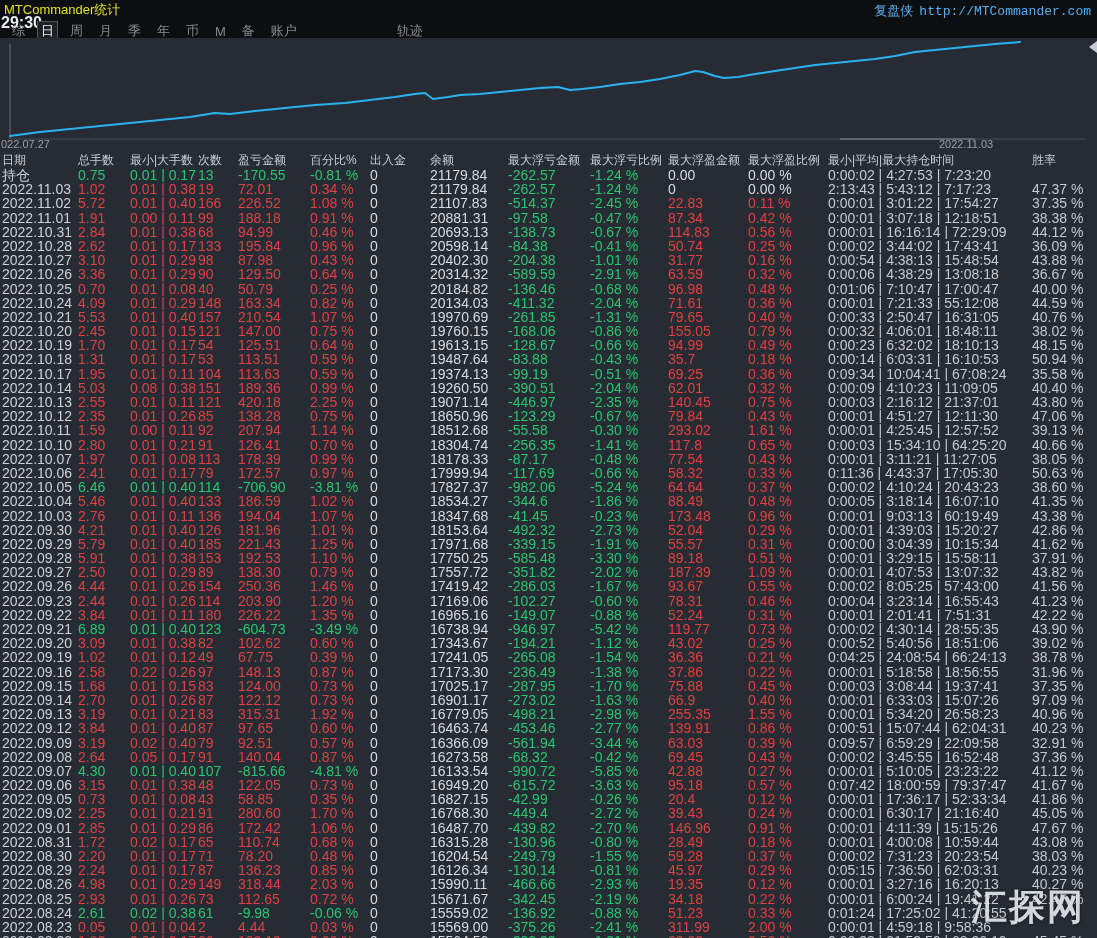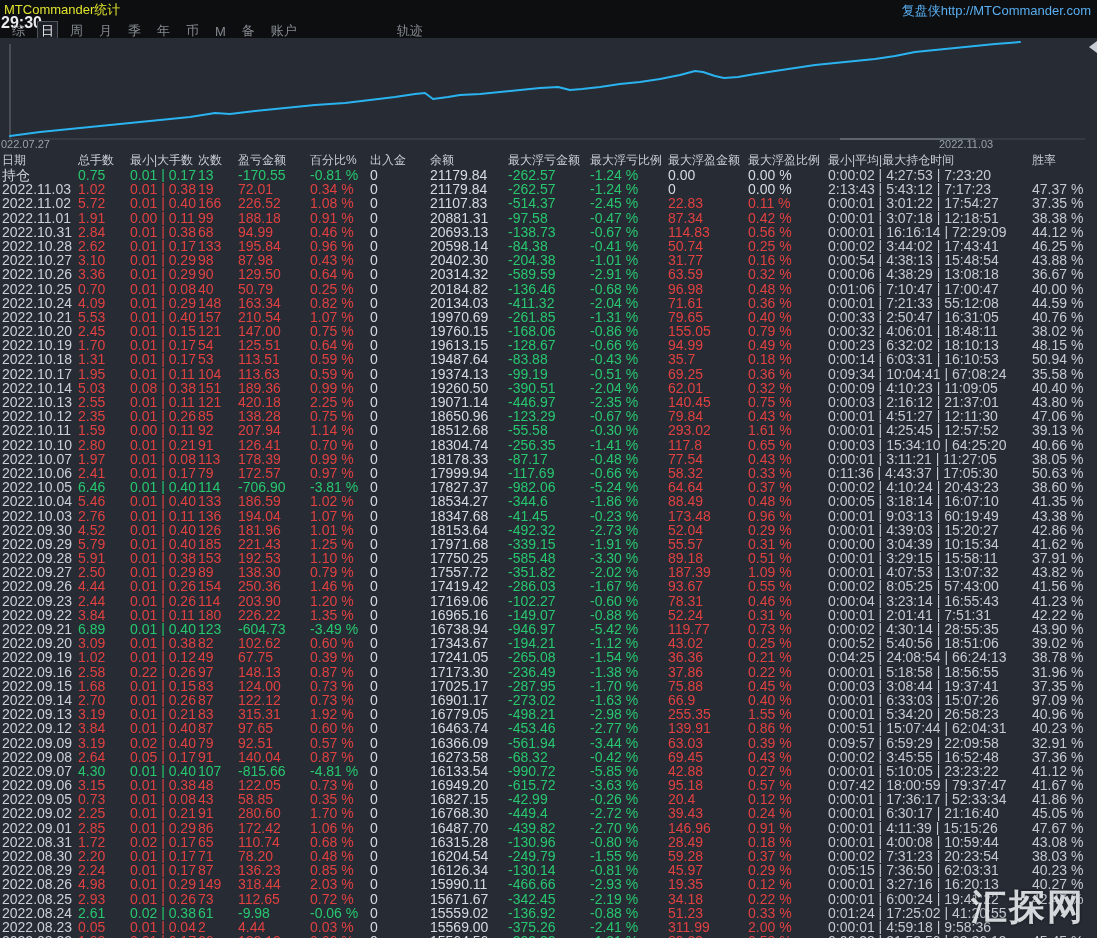--- a/index.html
+++ b/index.html
@@ -4,21 +4,21 @@
 <style>
   html,body{margin:0;padding:0;background:#0d0e10;}
   .app{position:relative;width:1097px;height:938px;overflow:hidden;
        font-family:"Liberation Sans","DejaVu Sans",sans-serif;
        background:#404040;color:#cfd4da;}
   
   .topbar{position:absolute;top:0;left:0;width:1097px;height:38px;background:#0d0e10;}
   .title{position:absolute;top:1px;left:4px;font-size:13px;color:#dfe32d;}
   .timer{position:absolute;top:14px;left:1px;font-size:16px;font-weight:bold;color:#e9ebee;text-align:right;}
   .brand{position:absolute;top:2px;right:6px;font-size:13px;color:#58aef0;}
-  .brand a{color:#58aef0;text-decoration:none;margin-left:0;}
+  .brand a{color:#58aef0;text-decoration:none;margin-left:6px;font-family:Liberation Mono, monospace;}
   .tabs{position:absolute;top:21px;left:8px;display:flex;align-items:center;font-size:13px;color:#83898f;}
   .tab{padding:1px 4px;margin-right:8px;cursor:default;}
   .tab.sel{background:#1d2026;border:1px solid #50555e;color:#eceef1;padding:0 3px;}
   .tab-trail{margin-left:84px;}
   
   .content{position:absolute;top:38px;left:0;width:1097px;height:900px;background:#262b34;}
   .chart{position:absolute;top:0;left:0;width:1097px;height:112px;}
   .axis-label{position:absolute;font-size:11px;color:#9aa1a9;}
   .axis-label.left{left:1px;top:100px;}
   .axis-label.right{left:939px;top:100px;}
@@ -181,21 +181,21 @@
           <div class="c-red">133</div>
           <div class="c-red">195.84</div>
           <div class="c-red">0.96 %</div>
           <div class="c-plain">0</div>
           <div class="c-plain">20598.14</div>
           <div class="c-green">-84.38</div>
           <div class="c-green">-0.41 %</div>
           <div class="c-red">50.74</div>
           <div class="c-red">0.25 %</div>
           <div class="c-time">0:00:02 | 3:44:02 | 17:43:41</div>
-          <div class="c-time">46.25 %</div>
+          <div class="c-time">36.09 %</div>
         </div>
         <div class="grid-row">
           <div class="c-date">2022.10.27</div>
           <div class="c-red">3.10</div>
           <div class="c-red">0.01 | 0.29</div>
           <div class="c-red">98</div>
           <div class="c-red">87.98</div>
           <div class="c-red">0.43 %</div>
           <div class="c-plain">0</div>
           <div class="c-plain">20402.30</div>
@@ -489,21 +489,21 @@
           <div class="c-plain">18347.68</div>
           <div class="c-green">-41.45</div>
           <div class="c-green">-0.23 %</div>
           <div class="c-red">173.48</div>
           <div class="c-red">0.96 %</div>
           <div class="c-time">0:00:01 | 9:03:13 | 60:19:49</div>
           <div class="c-time">43.38 %</div>
         </div>
         <div class="grid-row">
           <div class="c-date">2022.09.30</div>
-          <div class="c-red">4.52</div>
+          <div class="c-red">4.21</div>
           <div class="c-red">0.01 | 0.40</div>
           <div class="c-red">126</div>
           <div class="c-red">181.96</div>
           <div class="c-red">1.01 %</div>
           <div class="c-plain">0</div>
           <div class="c-plain">18153.64</div>
           <div class="c-green">-492.32</div>
           <div class="c-green">-2.73 %</div>
           <div class="c-red">52.04</div>
           <div class="c-red">0.29 %</div>

